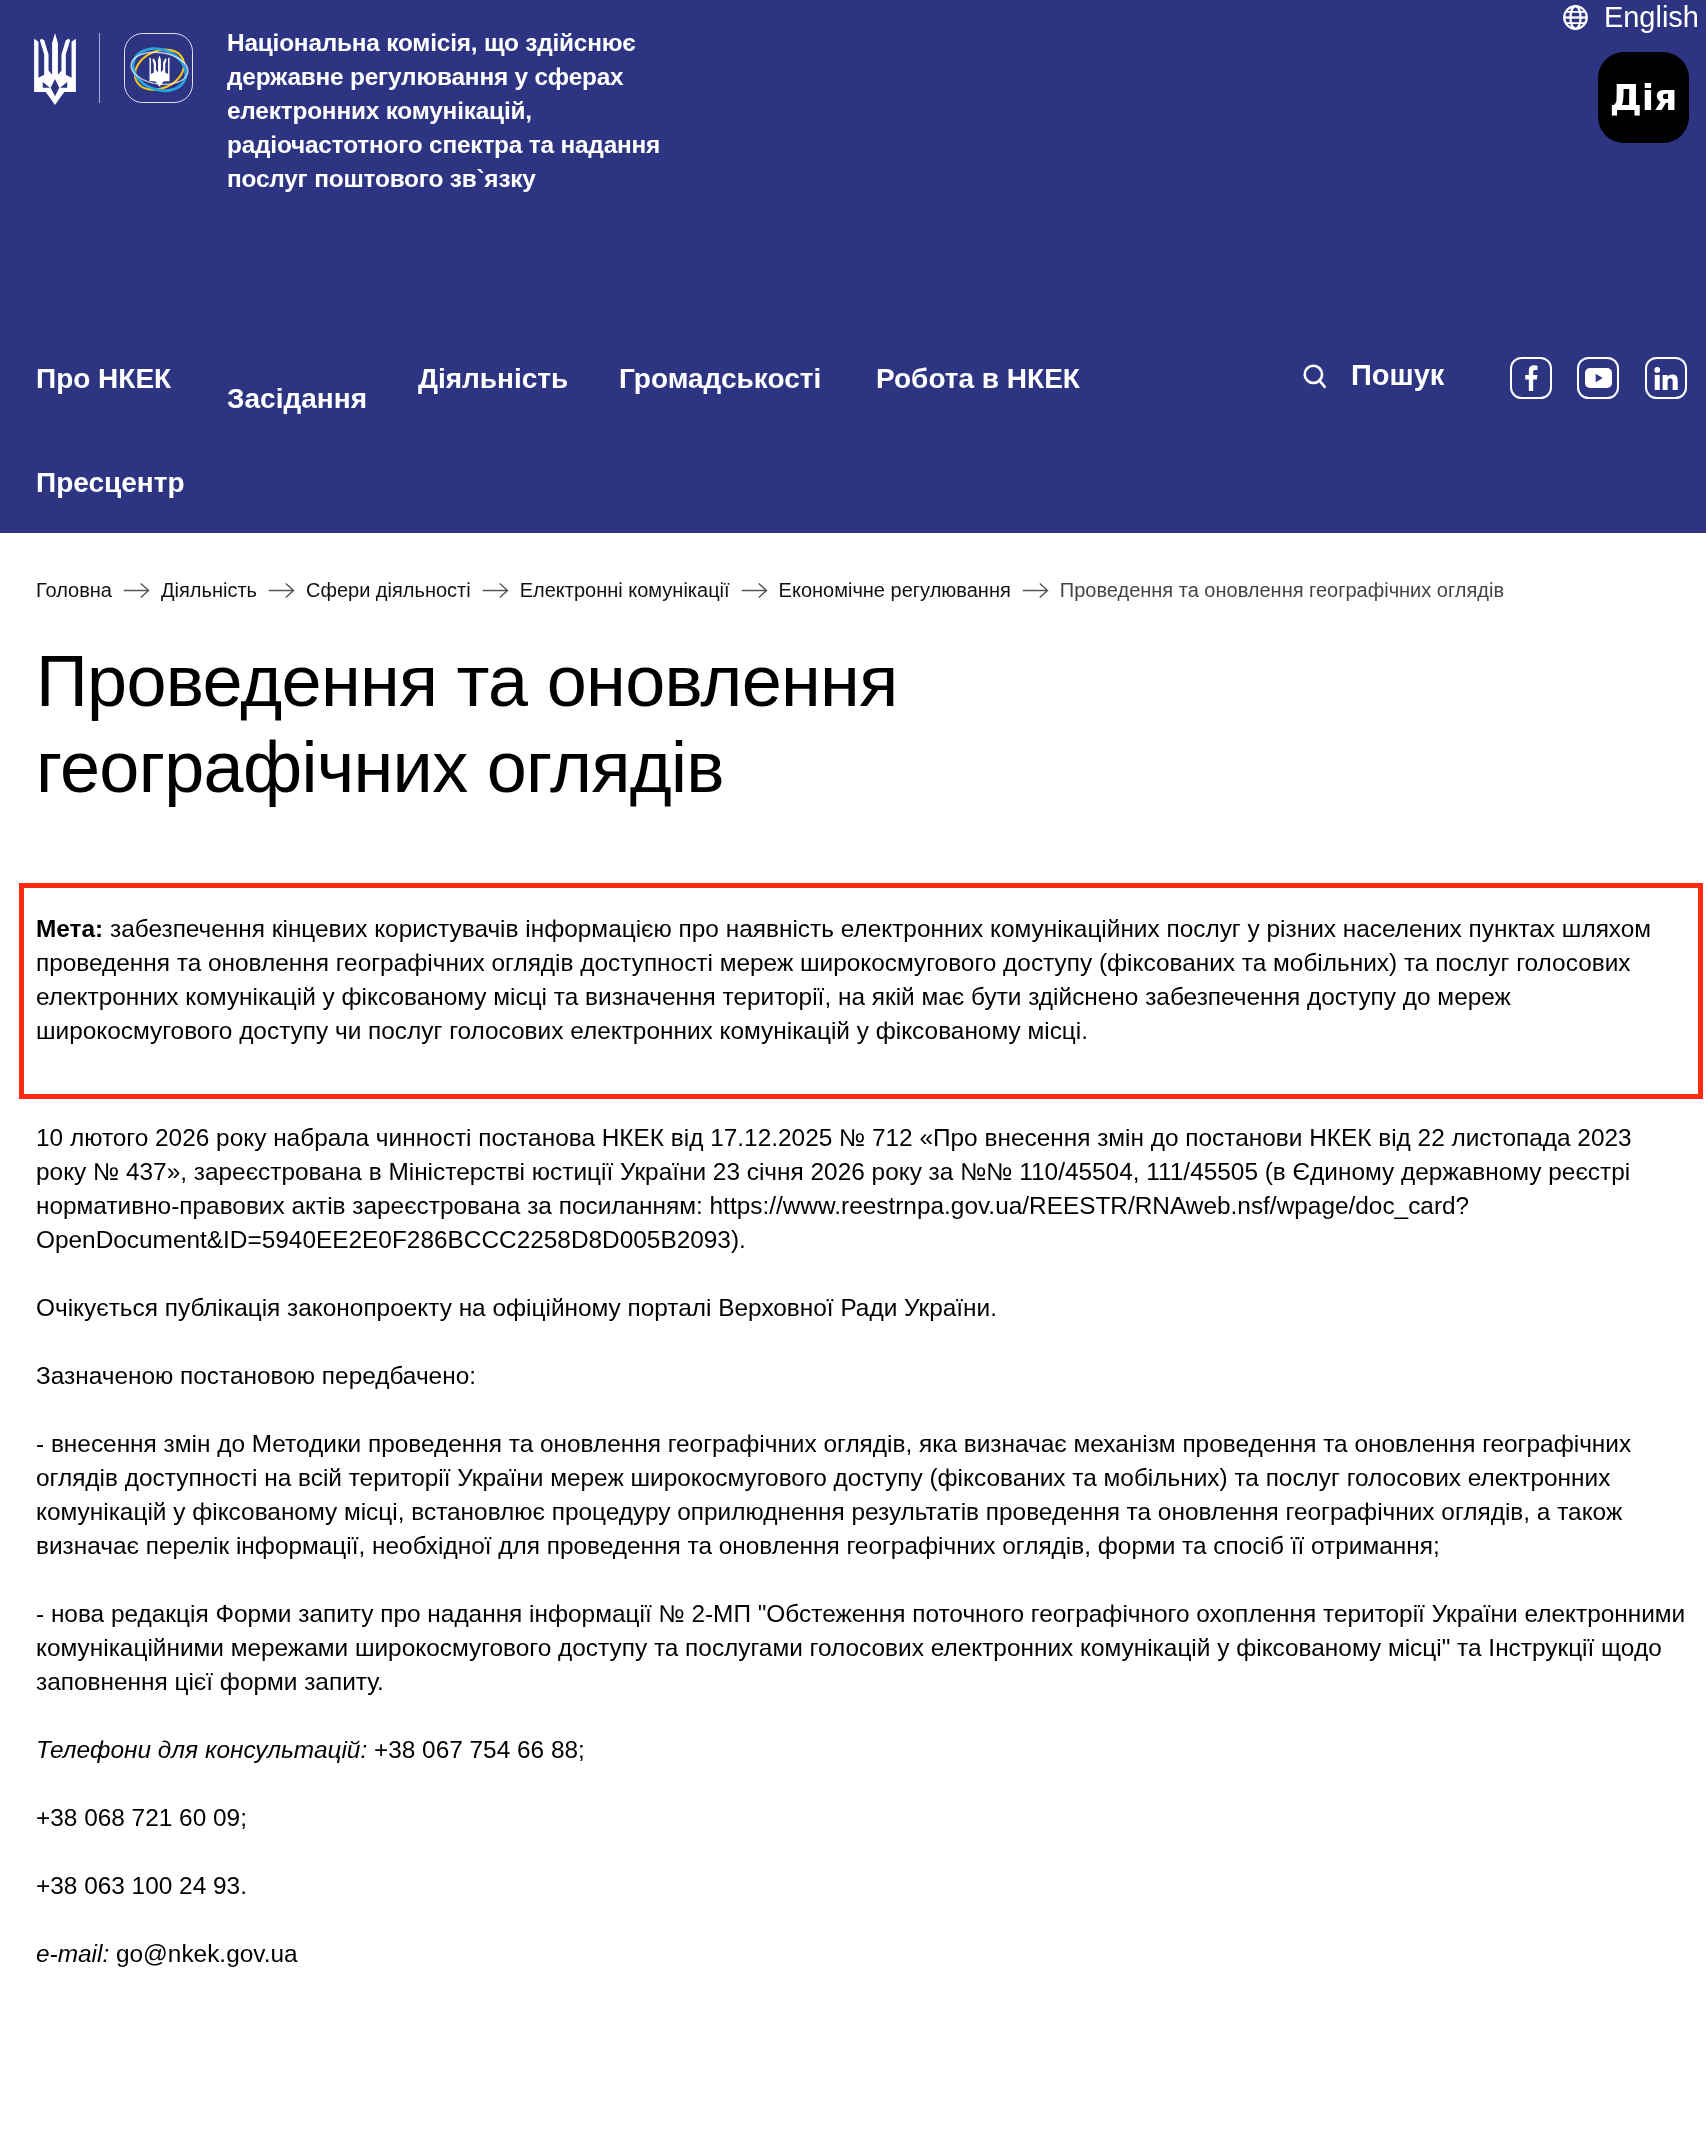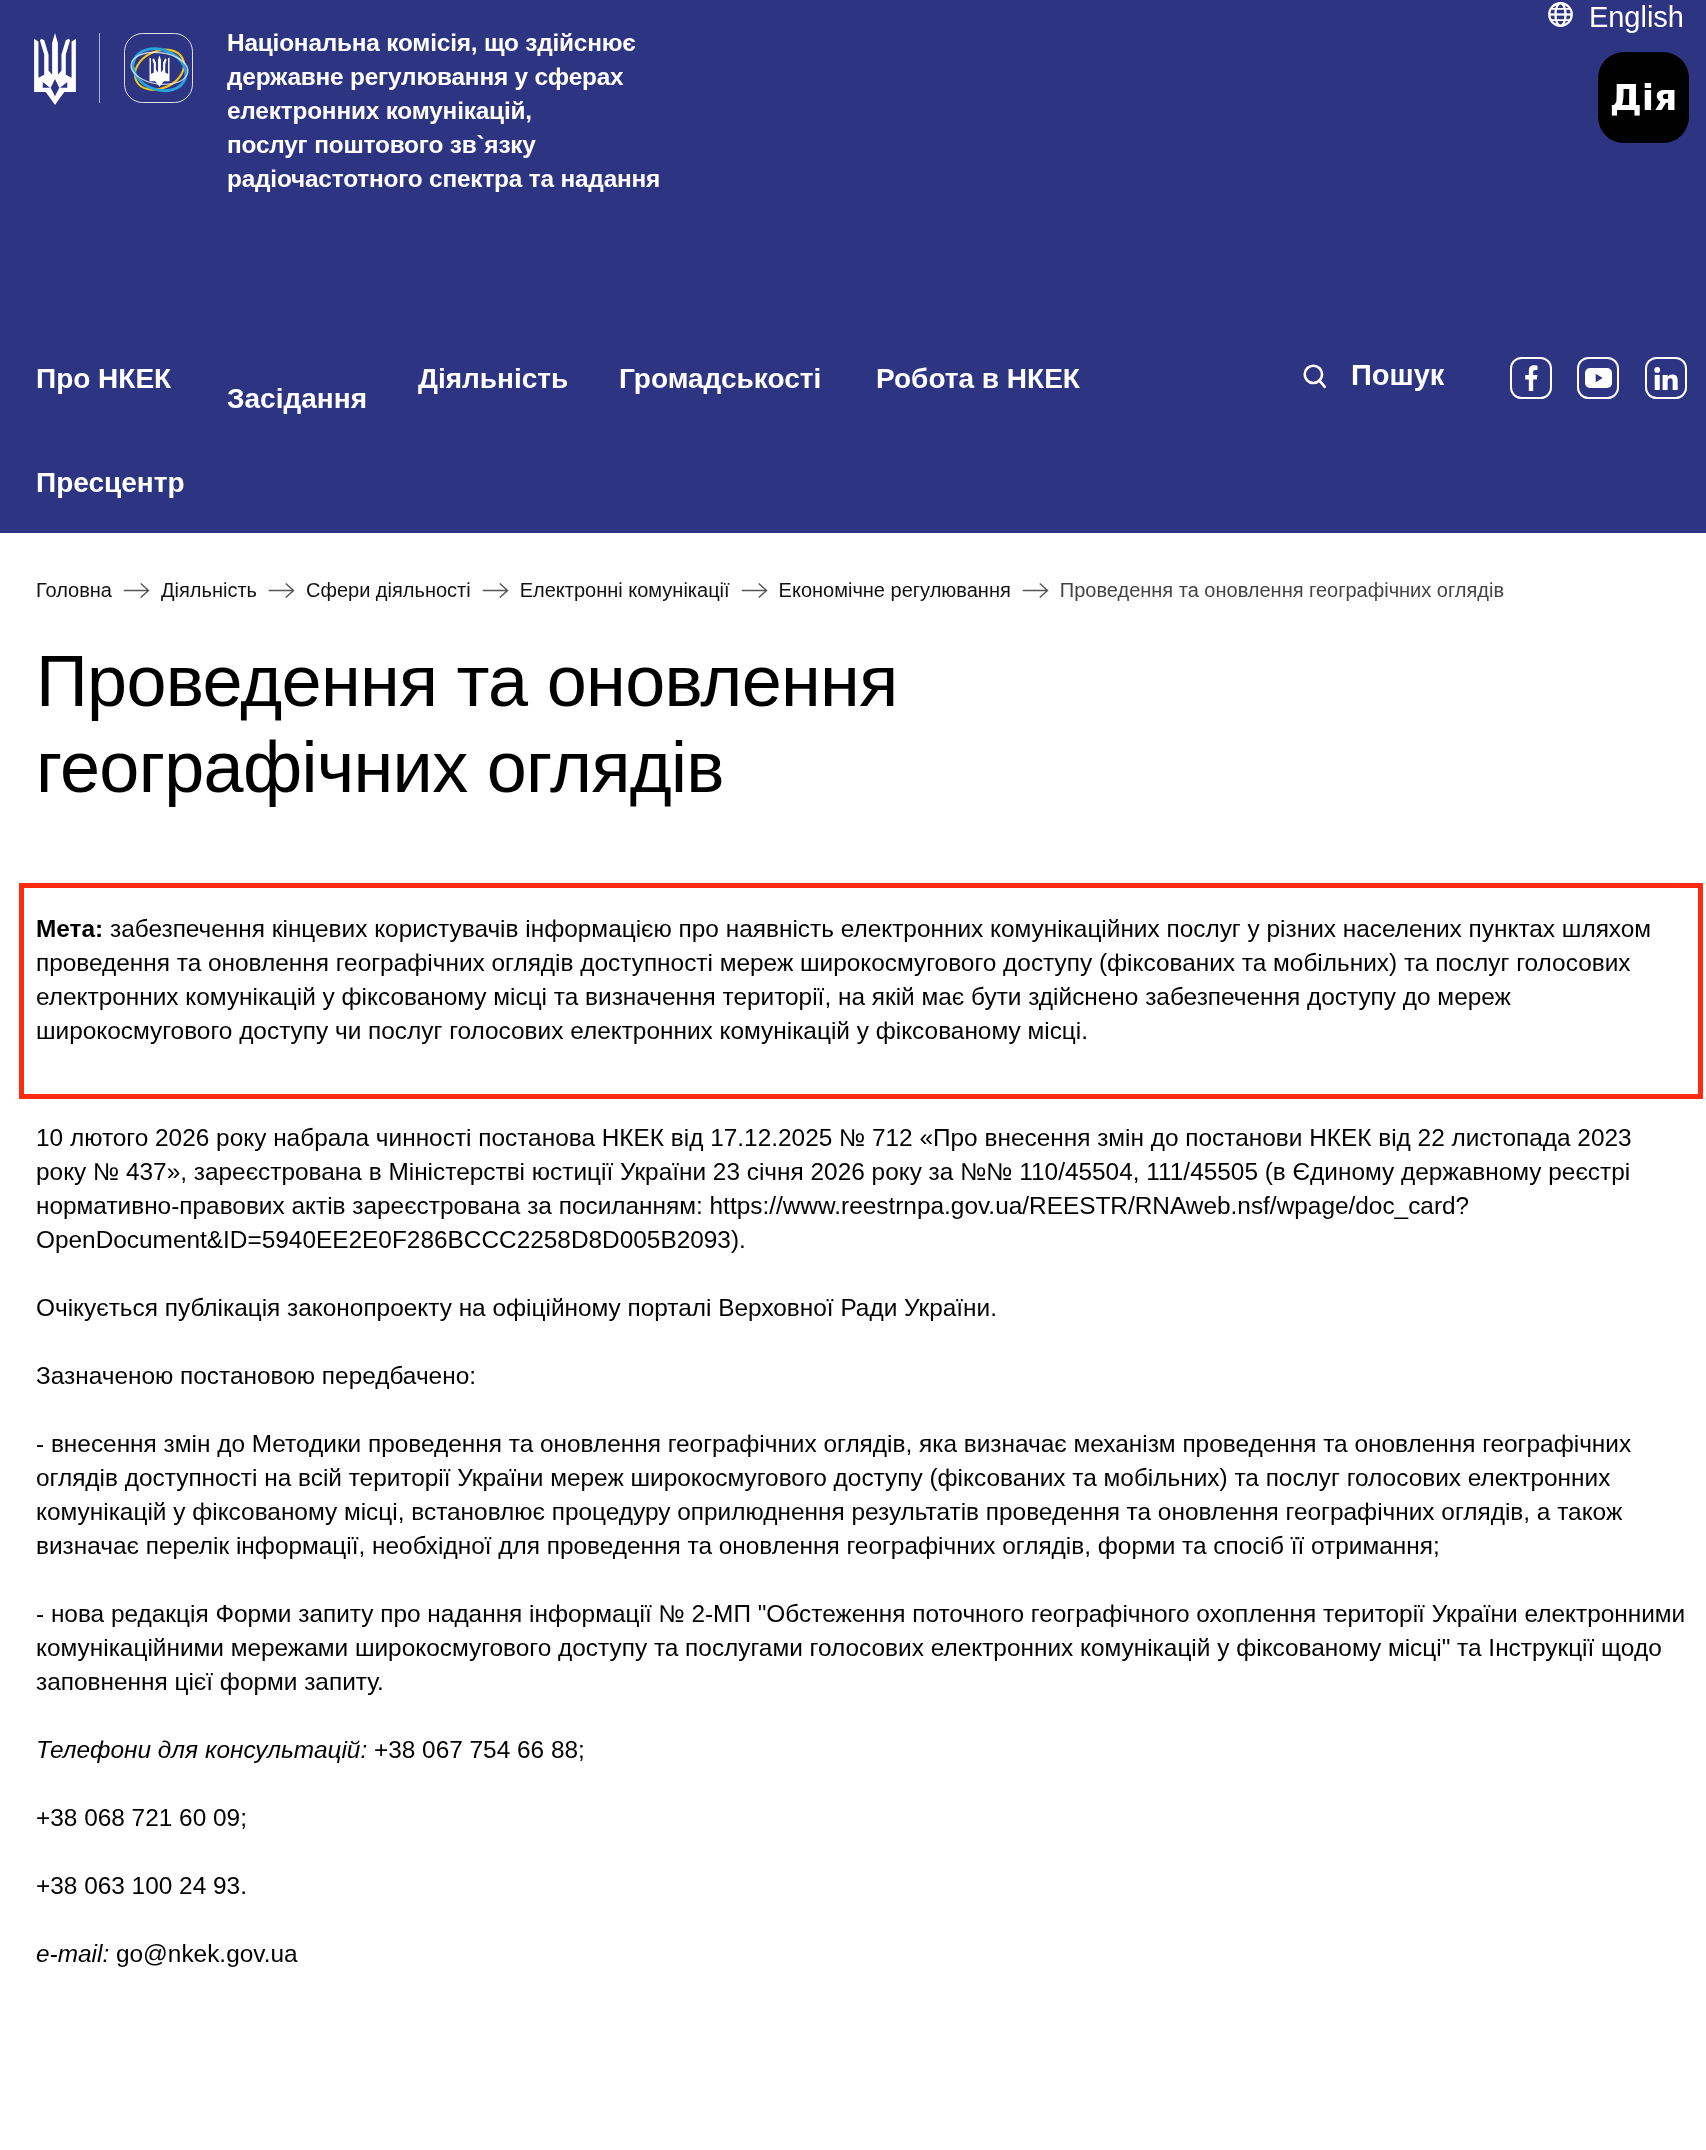--- a/index.html
+++ b/index.html
@@ -5,21 +5,21 @@
   * { box-sizing: border-box; margin: 0; padding: 0; }
   html, body { width: 1707px; background: #ffffff; }
   body { font-family: "Liberation Sans", "DejaVu Sans", sans-serif; color: #000; }
 
   .header { position: relative; width: 1707px; height: 533px; background: #2d3583; color: #fff; }
   .logo-trident { position: absolute; left: 34px; top: 33px; width: 42px; height: 72px; }
   .logo-divider { position: absolute; left: 99px; top: 33px; width: 1.4px; height: 70px; background: rgba(255,255,255,0.6); }
   .logo-nkek { position: absolute; left: 124px; top: 33px; width: 69px; height: 70px; border: 1.4px solid rgba(255,255,255,0.85); border-radius: 18.7px; overflow: hidden; }
   .org-title { position: absolute; left: 227px; top: 26px; width: 503px; font-size: 24.4px; line-height: 34px; font-weight: 700; letter-spacing: -0.2px; }
 
-  .lang-switch { position: absolute; right: 23px; top: 1.4px; display: flex; align-items: flex-start; gap: 14.4px; font-size: 29px; font-weight: 400; cursor: pointer; }
+  .lang-switch { position: absolute; right: 8px; top: 1.4px; display: flex; align-items: center; gap: 14.4px; font-size: 29px; font-weight: 400; cursor: pointer; }
   .lang-switch svg { width: 27px; height: 27px; }
   .diia-btn { position: absolute; left: 1598px; top: 52px; width: 91px; height: 91px; background: #000; border-radius: 26px; display: flex; align-items: center; justify-content: center; color: #fff; font-size: 36px; font-family: "DejaVu Sans", sans-serif; font-weight: 700; cursor: pointer; }
   .nav-item { position: absolute; font-size: 28px; font-weight: 700; white-space: nowrap; cursor: pointer; }
   .search-btn { position: absolute; left: 1302px; top: 359px; display: flex; align-items: center; gap: 23px; font-size: 29px; font-weight: 700; cursor: pointer; }
   .search-btn svg { width: 26px; height: 26px; }
   .social { position: absolute; top: 357px; width: 42px; height: 42px; border: 2.2px solid #fff; border-radius: 11.5px; display: flex; align-items: center; justify-content: center; cursor: pointer; }
 
   .breadcrumb { position: absolute; left: 36px; top: 579px; display: flex; align-items: center; font-size: 20px; white-space: nowrap; }
   .crumb { color: #111; cursor: pointer; }
   .crumb.current { color: #444; cursor: default; }
@@ -50,22 +50,22 @@
       <ellipse cx="48" cy="50" rx="36" ry="26" fill="none" stroke="#f5c518" stroke-width="3" transform="rotate(-25 48 50)"></ellipse>
       <ellipse cx="48" cy="50" rx="38" ry="28" fill="none" stroke="#29a3e0" stroke-width="4" transform="rotate(20 48 50)"></ellipse>
       <ellipse cx="48" cy="48" rx="40" ry="22" fill="none" stroke="rgba(255,255,255,0.7)" stroke-width="2" transform="rotate(8 48 48)"></ellipse>
       <path fill="#fff" d="M48 30 L50 36 L50 54 L53 50 L53 40 L56 34 L58 36 L56 42 L56 54 L60 56 L60 34 L62 33 L62 66 L54 66 L48 74 L42 66 L34 66 L34 33 L36 34 L36 56 L40 54 L40 42 L38 36 L40 34 L43 40 L43 50 L46 54 L46 36 Z"></path>
     </svg>
   </div>
   <div class="org-title">
     <div>Національна комісія, що здійснює</div>
     <div>державне регулювання у сферах</div>
     <div>електронних комунікацій,</div>
+    <div>радіочастотного спектра та надання</div>
     <div>послуг поштового зв`язку</div>
-    <div>радіочастотного спектра та надання</div>
   </div>
 
   <div class="lang-switch">
     <svg viewBox="0 0 24 24">
       <circle cx="12" cy="12" r="10" fill="none" stroke="#fff" stroke-width="2"></circle>
       <ellipse cx="12" cy="12" rx="4.5" ry="10" fill="none" stroke="#fff" stroke-width="2"></ellipse>
       <line x1="2" y1="12" x2="22" y2="12" stroke="#fff" stroke-width="2"></line>
       <line x1="4" y1="7" x2="20" y2="7" stroke="#fff" stroke-width="1.6"></line>
       <line x1="4" y1="17" x2="20" y2="17" stroke="#fff" stroke-width="1.6"></line>
     </svg>

